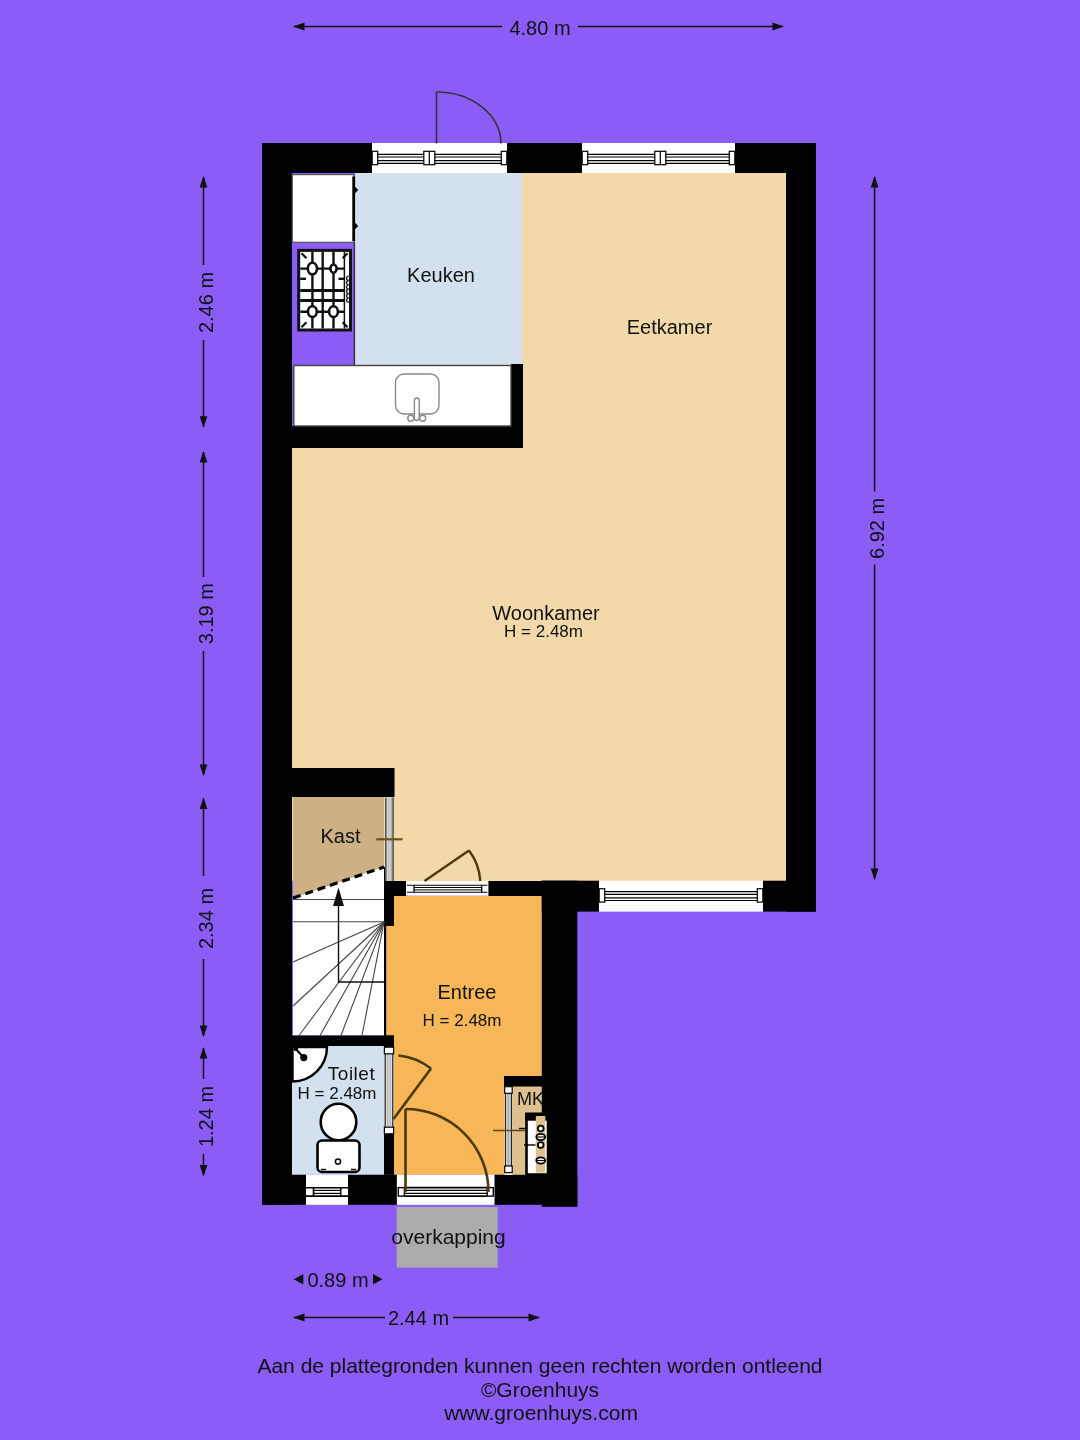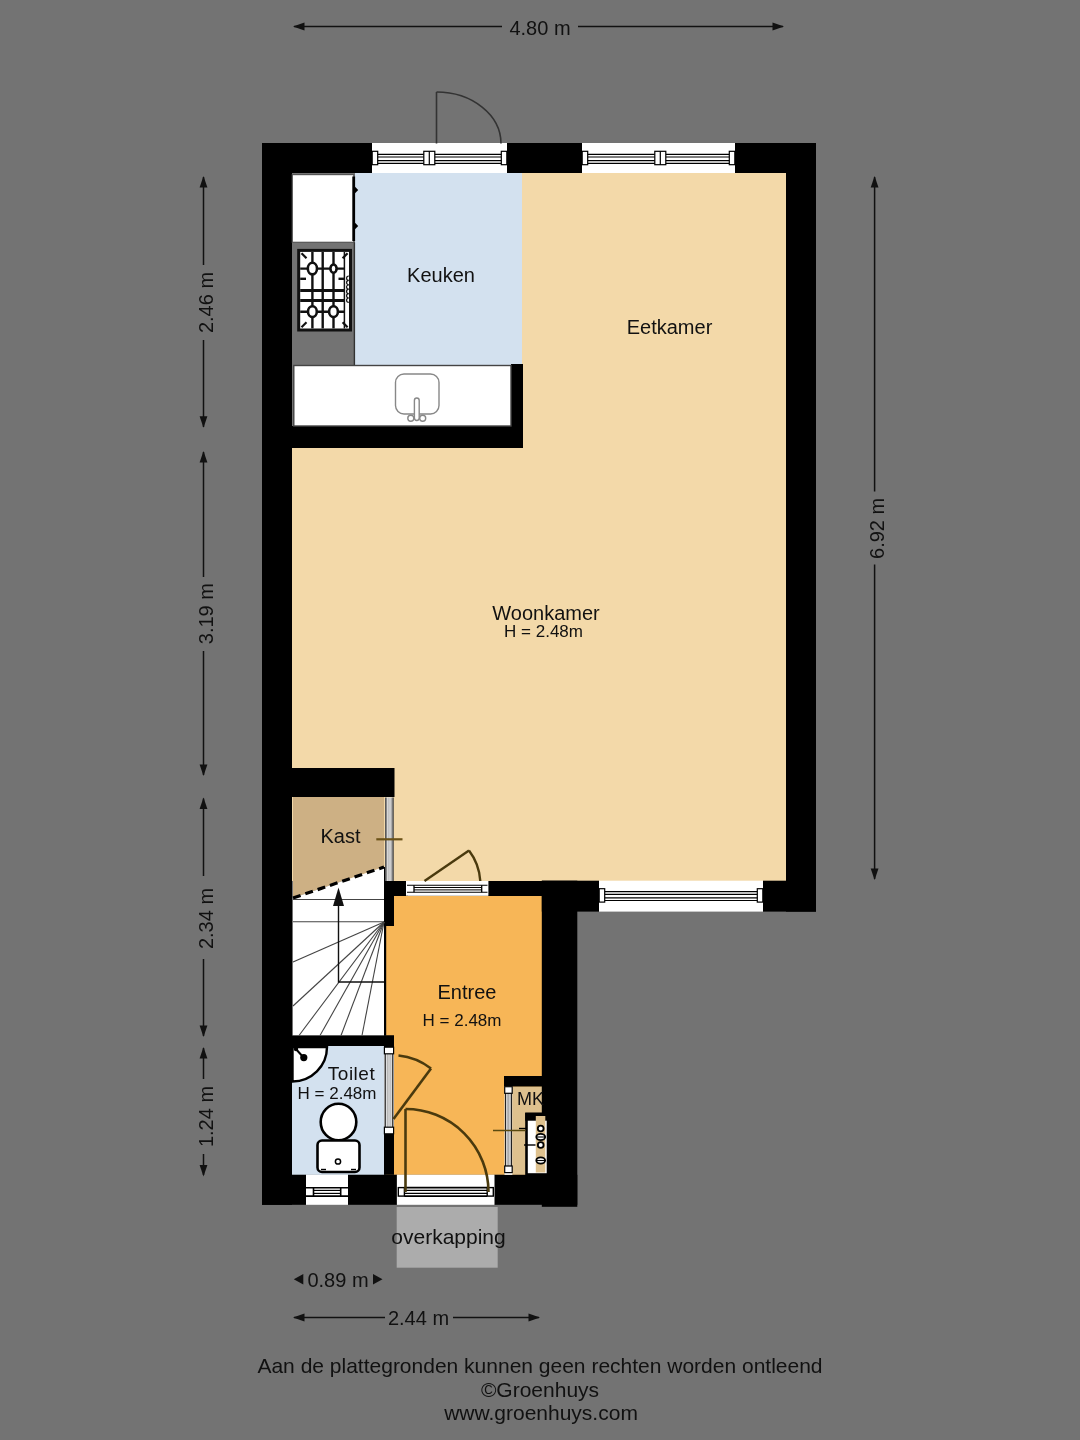--- a/index.html
+++ b/index.html
@@ -1,16 +1,16 @@
 <!DOCTYPE html>
 <html><head>
 <meta charset="utf-8">
 <style>
   html,body{margin:0;padding:0;background:#fff;}
-  #page{width:1080px;height:1440px;position:relative;background:#737373;overflow:hidden;}
+  #page{width:1080px;height:1440px;position:relative;background:#8b5cf6;overflow:hidden;}
   svg{position:absolute;top:0;left:0;}
   text{font-family:"Liberation Sans", sans-serif;fill:#111;}
 </style>
 </head>
 <body>
 
 <div id="page">
 <svg width="1080" height="1440" viewBox="0 0 1080 1440">
 
 <rect x="522" y="173" width="264" height="708" fill="#f3d9a9"></rect>

